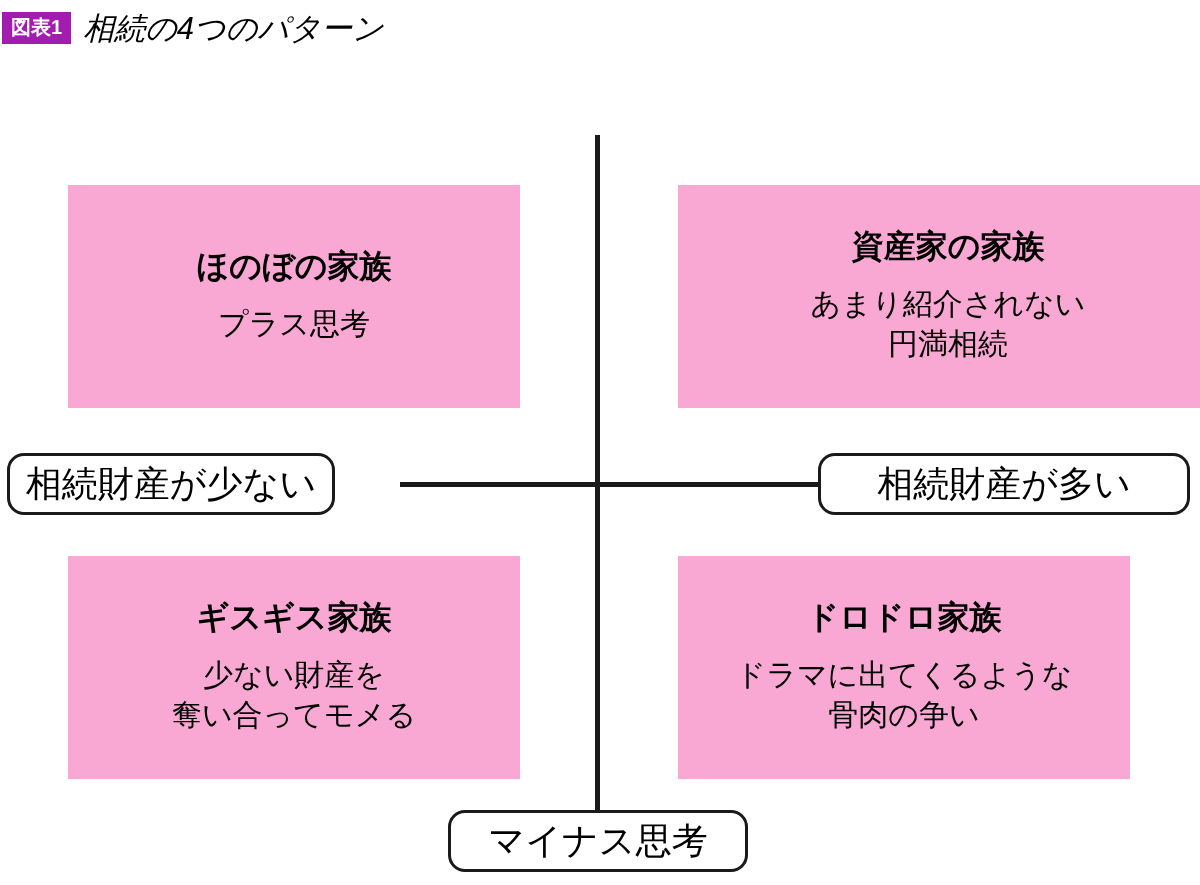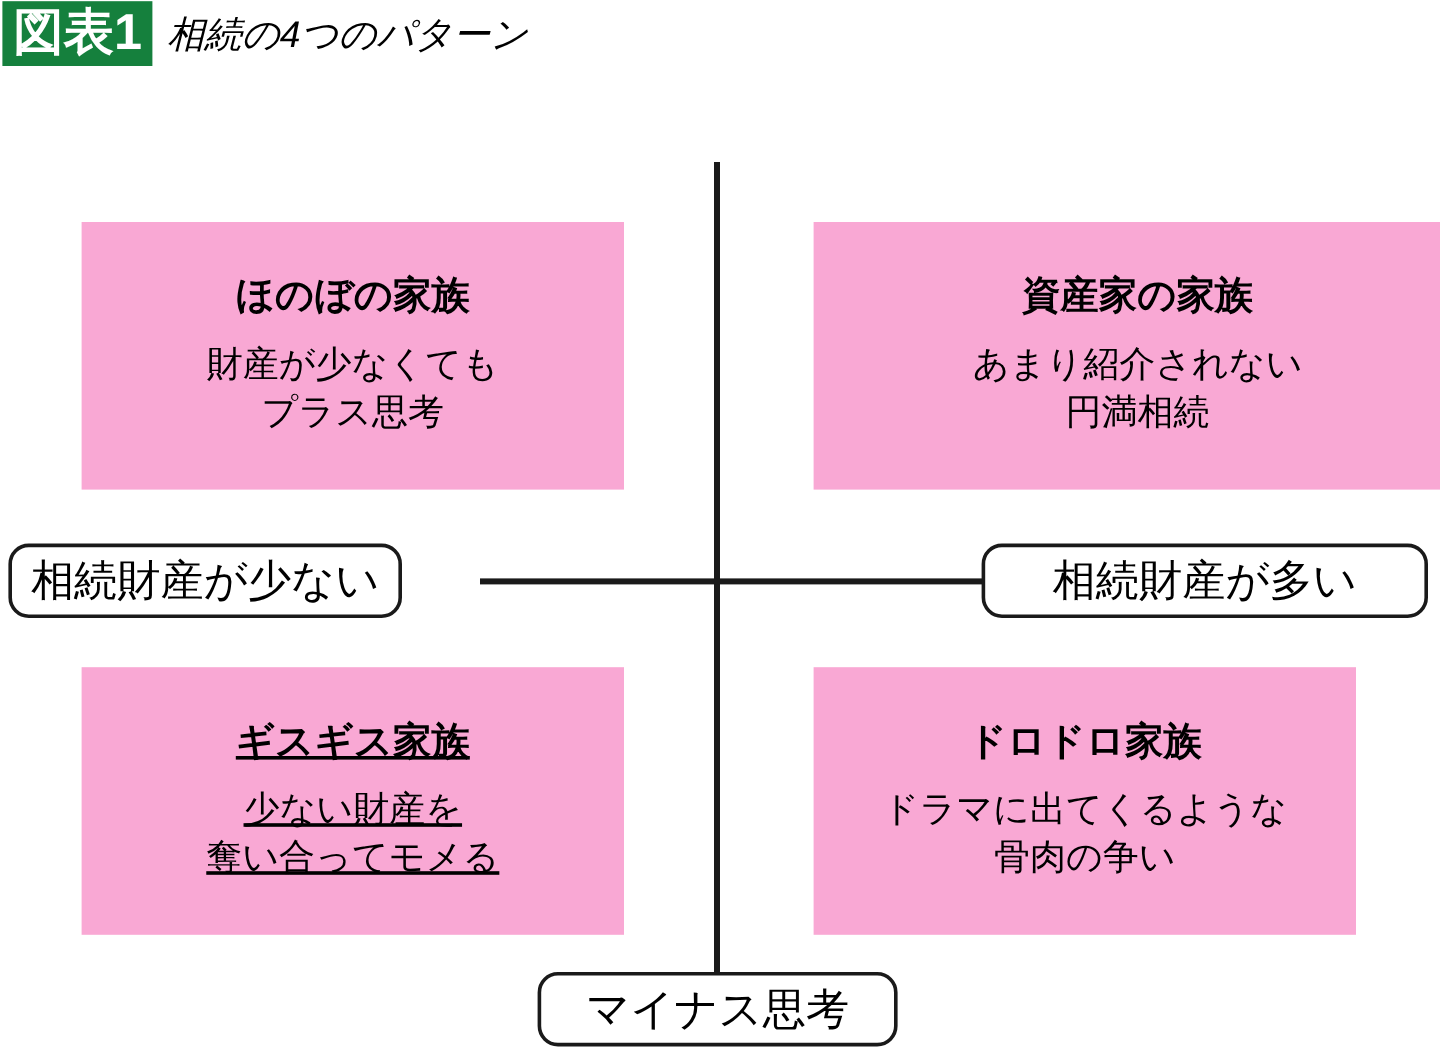--- a/index.html
+++ b/index.html
@@ -25,24 +25,24 @@
     left: 2px;
     top: 6px;
     height: 44px;
     display: flex;
     align-items: center;
   }
   .figure-badge {
     display: inline-flex;
     align-items: center;
     justify-content: center;
-    background: #15803d;
+    background: #a21caf;
     color: #ffffff;
     font-weight: bold;
-    font-size: 42px;
+    font-size: 20px;
     line-height: 1;
     padding: 5px 9px 7px 9px;
     letter-spacing: 0px;
   }
   .title-text {
     margin-left: 12px;
     font-size: 31px;
     font-weight: normal;
     line-height: 1;
     color: #000000;
@@ -112,21 +112,21 @@
   }
   .quad-body {
     font-size: 30px;
     line-height: 1.32;
     text-align: center;
     white-space: nowrap;
     color: #000000;
   }
   .quad-tl { left: 68px;  top: 185px; width: 452px; height: 223px; }
   .quad-tr { left: 678px; top: 185px; width: 540px; height: 223px; }
-  .quad-bl { left: 68px;  top: 556px; width: 452px; height: 223px; text-decoration: underline; }
+  .quad-bl { left: 68px;  top: 556px; width: 452px; height: 223px; }
   .quad-br { left: 678px; top: 556px; width: 452px; height: 223px; }
 </style>
 </head>
 <body>
 
 <div id="figure-root">
 
   <div class="title-bar">
     <span class="figure-badge">図表1</span>
     <span class="title-text">相続の4つのパターン</span>
@@ -141,21 +141,20 @@
   <div class="pill pill-left">
     <span>相続財産が少ない</span>
   </div>
   <div class="pill pill-right">
     <span>相続財産が多い</span>
   </div>
 
   <div class="quad quad-tl">
     <div class="quad-title">ほのぼの家族</div>
     <div class="quad-body">
-      <div>財産が少なくても</div>
       <div>プラス思考</div>
     </div>
   </div>
 
   <div class="quad quad-tr">
     <div class="quad-title">資産家の家族</div>
     <div class="quad-body">
       <div>あまり紹介されない</div>
       <div>円満相続</div>
     </div>

